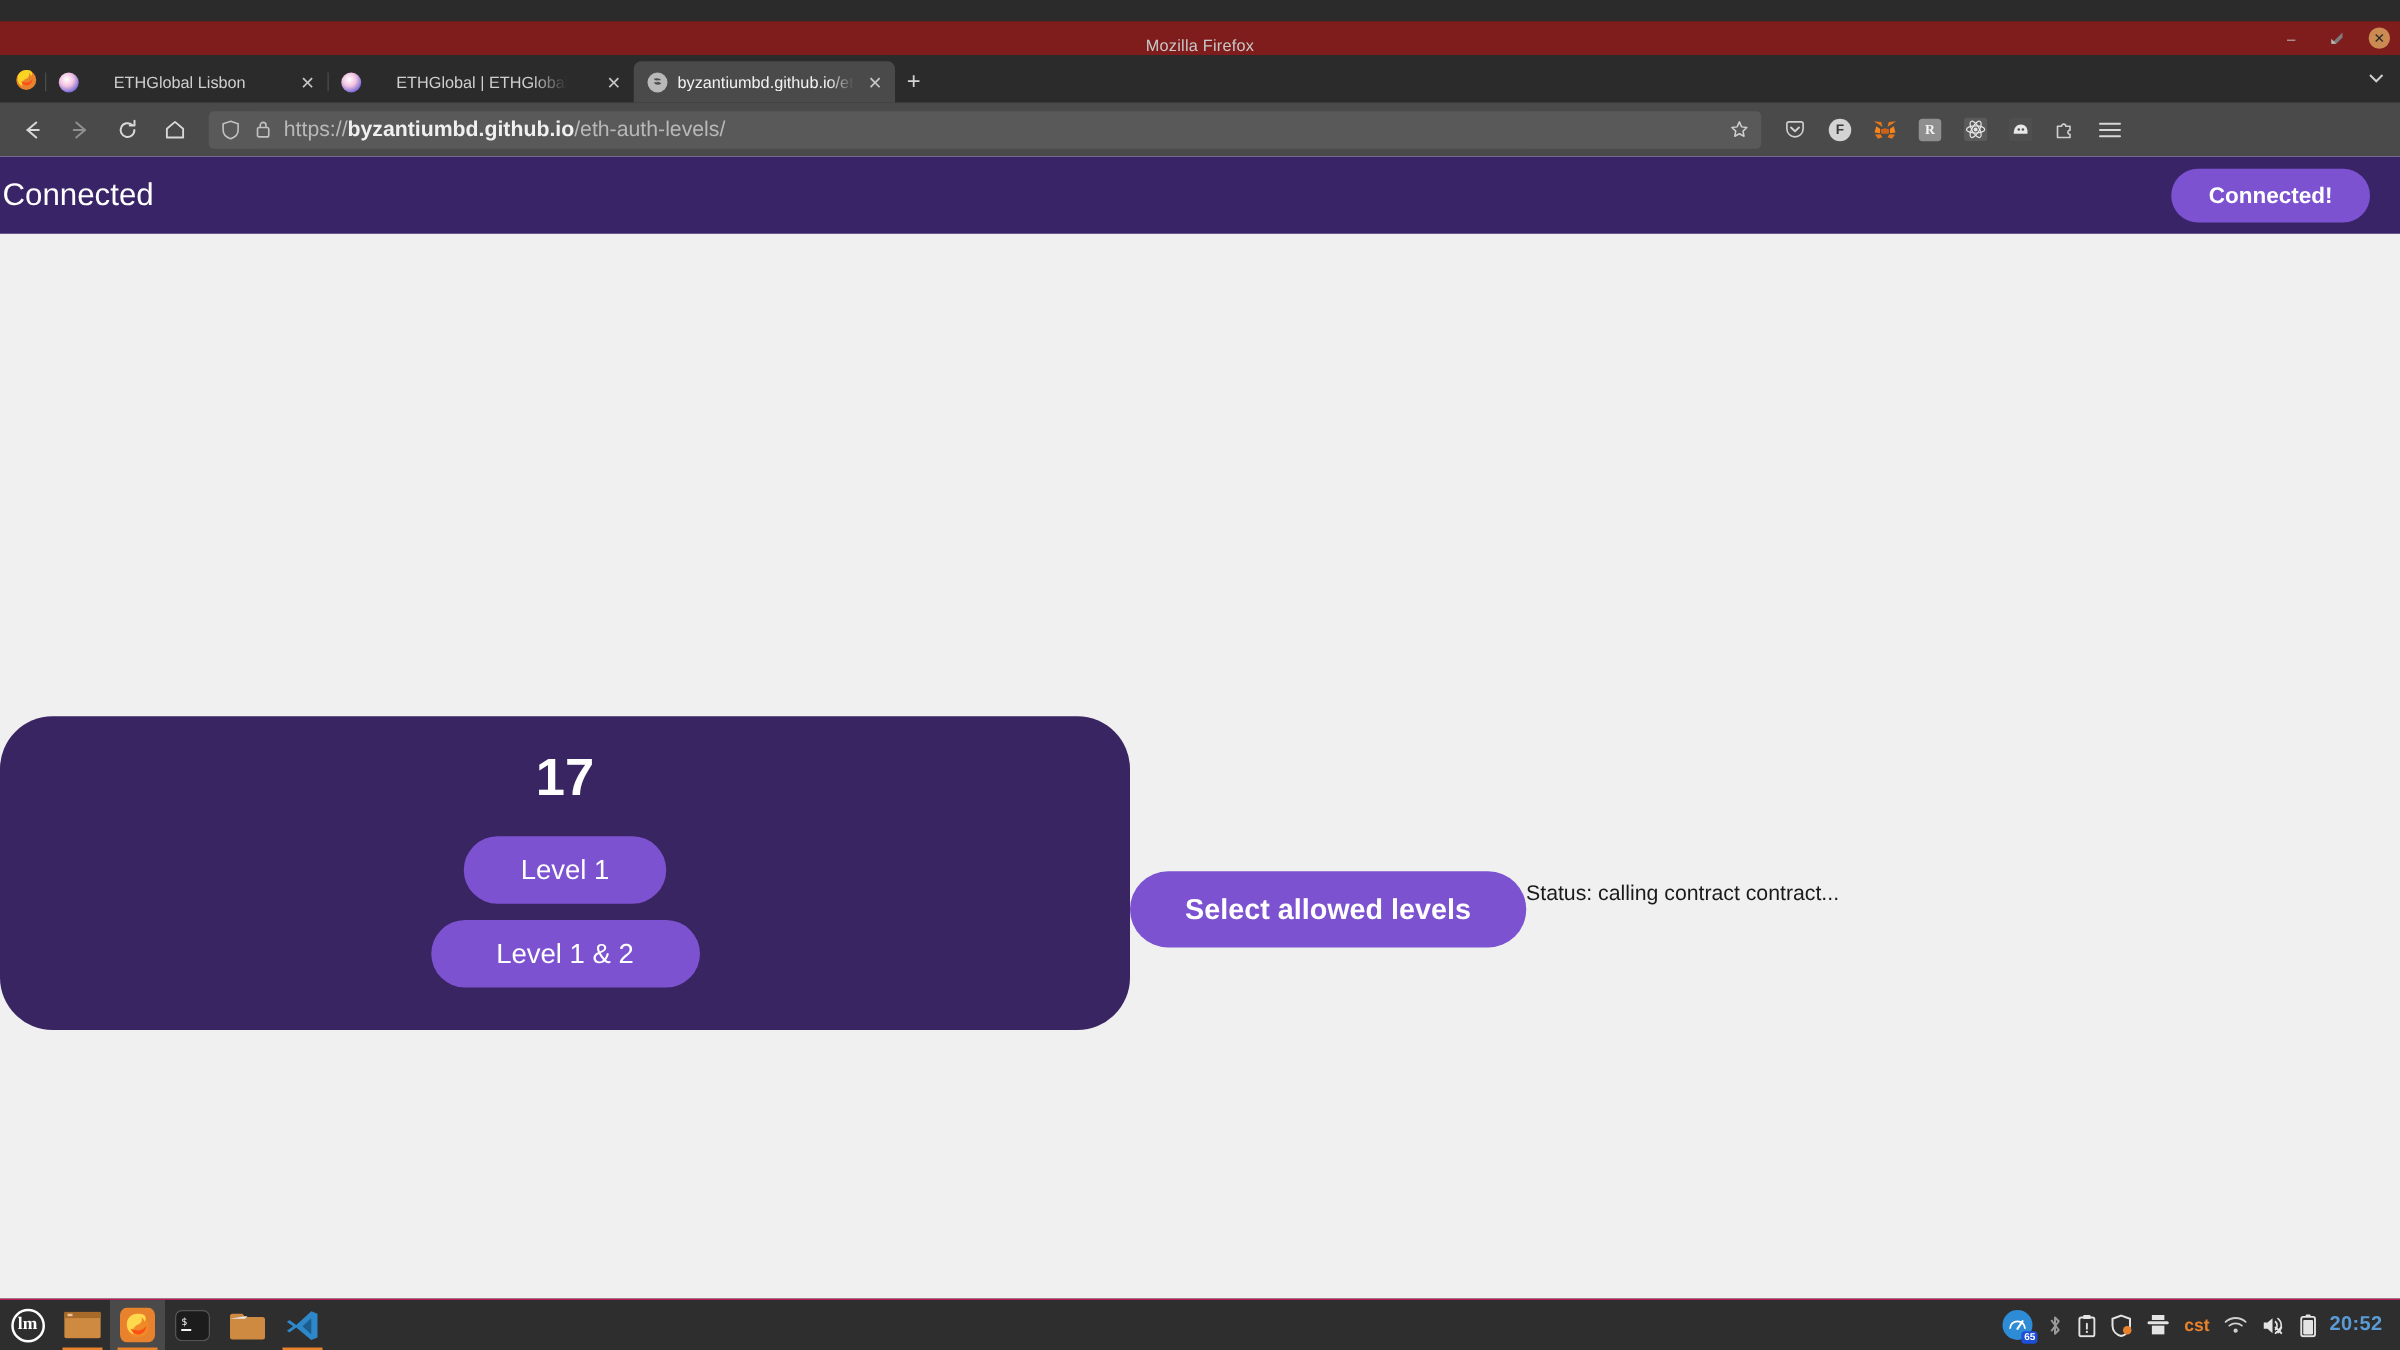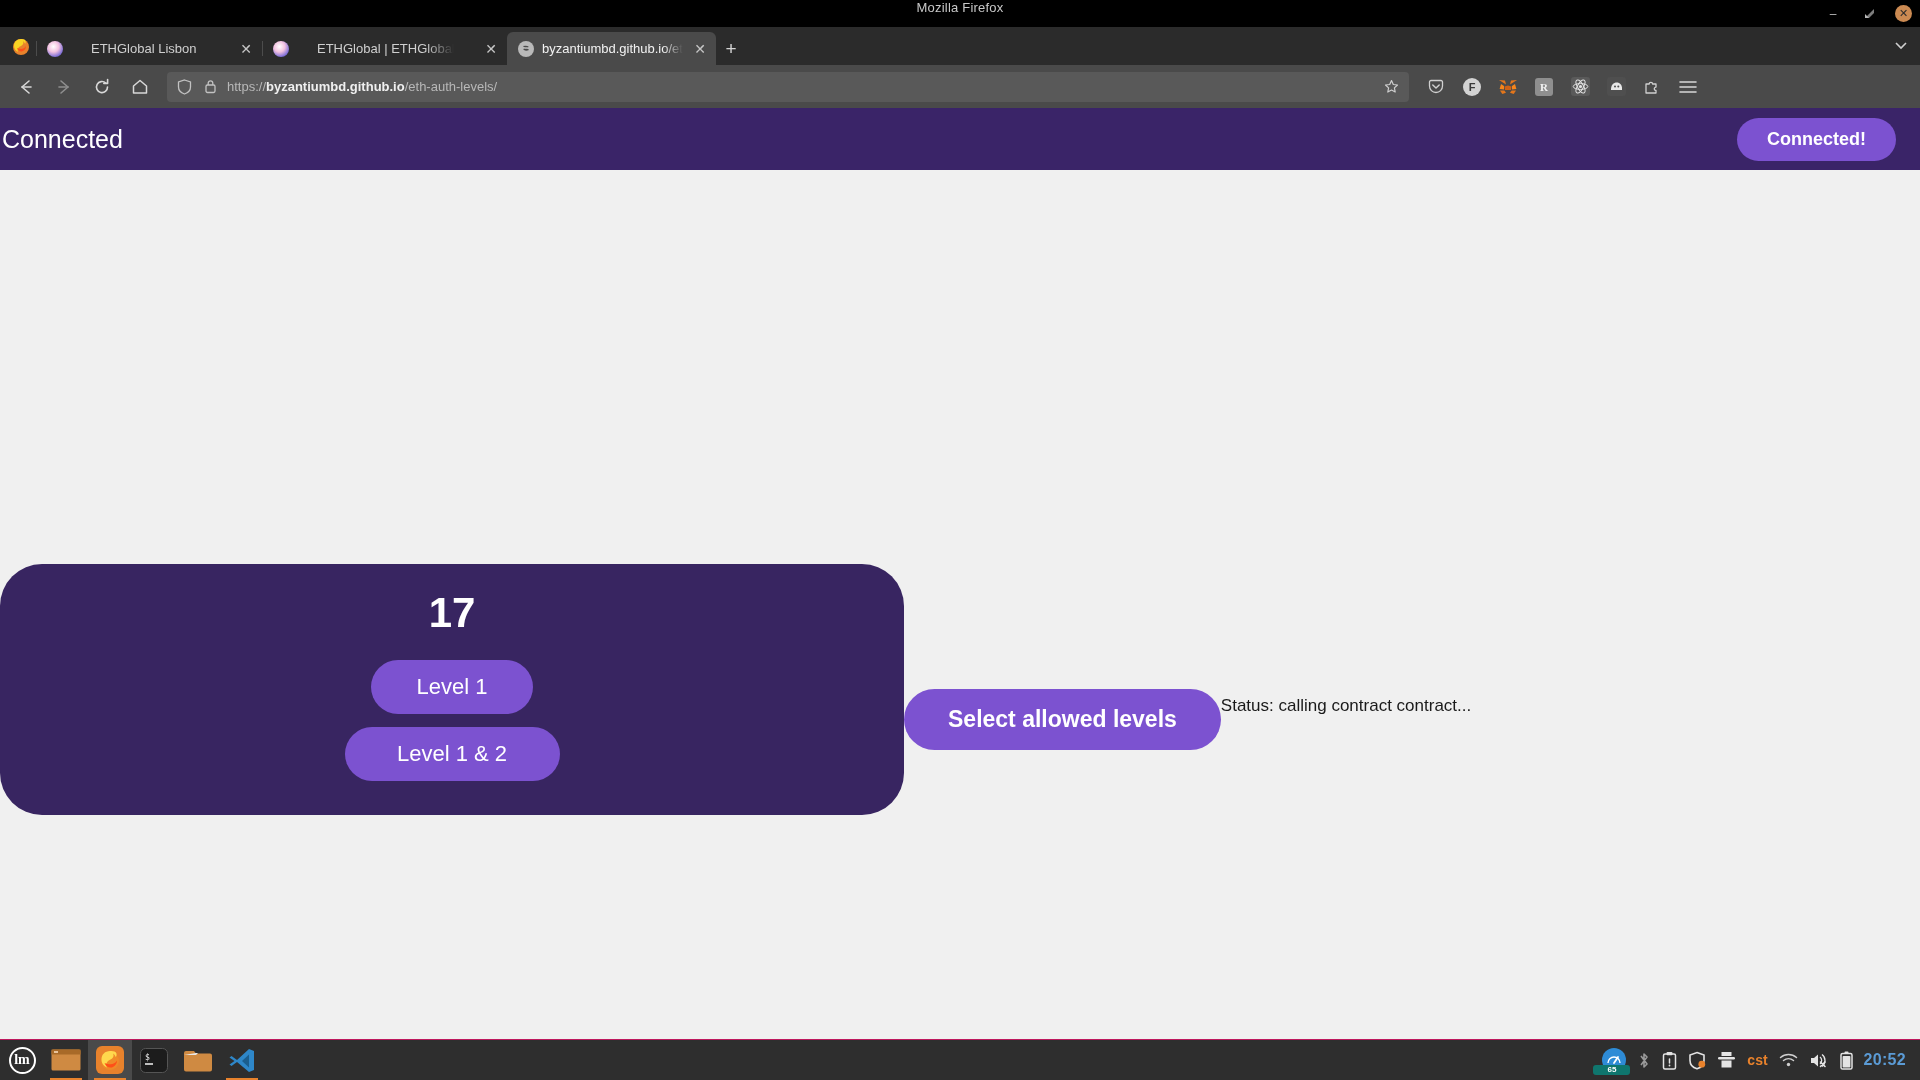--- a/index.html
+++ b/index.html
@@ -7,22 +7,22 @@
     width: 1920px; height: 1080px;
     overflow: hidden;
     font-family: "Liberation Sans", sans-serif;
     background: #2b2b2b;
   }
 
   
   .window { width: 1920px; height: 1080px; display: flex; flex-direction: column; }
 
   .titlebar {
-    height: 27px; background: #000000; position: relative;
-    display: flex; align-items: flex-start; justify-content: center; flex: 0 0 27px;
+    height: 27px; background: #7f1d1d; position: relative;
+    display: flex; align-items: flex-end; justify-content: center; flex: 0 0 27px; margin-top: 17px;
   }
   .titlebar-title { color: #c8c8c8; font-size: 13px; letter-spacing: .2px; }
   .win-controls { position: absolute; right: 8px; top: 0; height: 27px; display: flex; align-items: center; gap: 16px; }
   .win-btn { width: 20px; height: 20px; display: flex; align-items: center; justify-content: center; color: #b9b9b9; font-size: 12px; }
   .win-btn.close { background: #cb8a52; color: #2b2b2b; border-radius: 50%; width: 17px; height: 17px; font-size: 11px; }
 
   
   .tabstrip {
     height: 38px; background: #2b2b2b; display: flex; align-items: flex-end;
     padding-left: 6px; flex: 0 0 38px;
@@ -58,21 +58,21 @@
     padding: 0 9px; gap: 4px; flex: 0 0 43px;
   }
   .nav-btn { width: 34px; height: 32px; display: flex; align-items: center; justify-content: center; color: #cfcfcf; border-radius: 4px; }
   .nav-btn.disabled { color: #8f8f8f; }
   .urlbar {
     flex: 1; height: 30px; background: #595959; border-radius: 4px;
     display: flex; align-items: center; padding: 0 8px; gap: 8px;
     margin-left: 6px; margin-right: 6px; max-width: 1242px;
   }
   .url-icon { width: 18px; height: 18px; display: flex; align-items: center; justify-content: center; color: #c2c2c2; }
-  .url-text { flex: 1; font-size: 13px; color: #b8b8b8; white-space: nowrap; overflow: hidden; }
+  .url-text { flex: 1; font-size: 17px; color: #b8b8b8; white-space: nowrap; overflow: hidden; }
   .url-text .host { color: #f0f0f0; font-weight: bold; }
   .url-star { width: 20px; height: 20px; display: flex; align-items: center; justify-content: center; color: #cfcfcf; font-size: 14px; }
   .tb-icons { display: flex; align-items: center; gap: 2px; }
   .tb-icon { width: 34px; height: 32px; display: flex; align-items: center; justify-content: center; color: #d0d0d0; border-radius: 4px; }
   .ext-sq { width: 18px; height: 18px; border-radius: 3px; display: flex; align-items: center; justify-content: center; font-size: 11px; font-weight: bold; }
 
   
   .page { flex: 1; background: #f0f0f0; display: flex; flex-direction: column; overflow: hidden; }
 
   .app-header {
@@ -122,22 +122,22 @@
   .mint-logo { width: 27px; height: 27px; border-radius: 50%; border: 2.5px solid #fff; display: flex; align-items: center; justify-content: center; color: #fff; font-size: 14px; font-weight: bold; font-family: "Liberation Serif", serif; }
   .tb-right { display: flex; align-items: center; gap: 11px; padding-right: 14px; }
   .tray-ico { display: flex; align-items: center; justify-content: center; color: #e4e4e4; }
   .tray-text { color: #e8822c; font-size: 14px; font-weight: bold; }
   .tray-clock { color: #5b9bd5; font-size: 16px; font-weight: bold; letter-spacing: .3px; }
   .speed-badge {
     position: relative; width: 24px; height: 24px; border-radius: 50%;
     background: #2e8bd6; display: flex; align-items: center; justify-content: center;
   }
   .speed-badge .num {
-    position: absolute; right: -4px; bottom: -3px; background: #0f766e; color: #fff;
-    font-size: 8px; font-weight: bold; border-radius: 3px; padding: 0 14px; line-height: 10px;
+    position: absolute; right: -4px; bottom: -3px; background: #1d4ed8; color: #fff;
+    font-size: 8px; font-weight: bold; border-radius: 3px; padding: 0 2px; line-height: 10px;
   }
 </style>
 </head>
 <body>
 
 <div class="window">
 
   <div class="titlebar">
     <div class="titlebar-title">Mozilla Firefox</div>
     <div class="win-controls">

